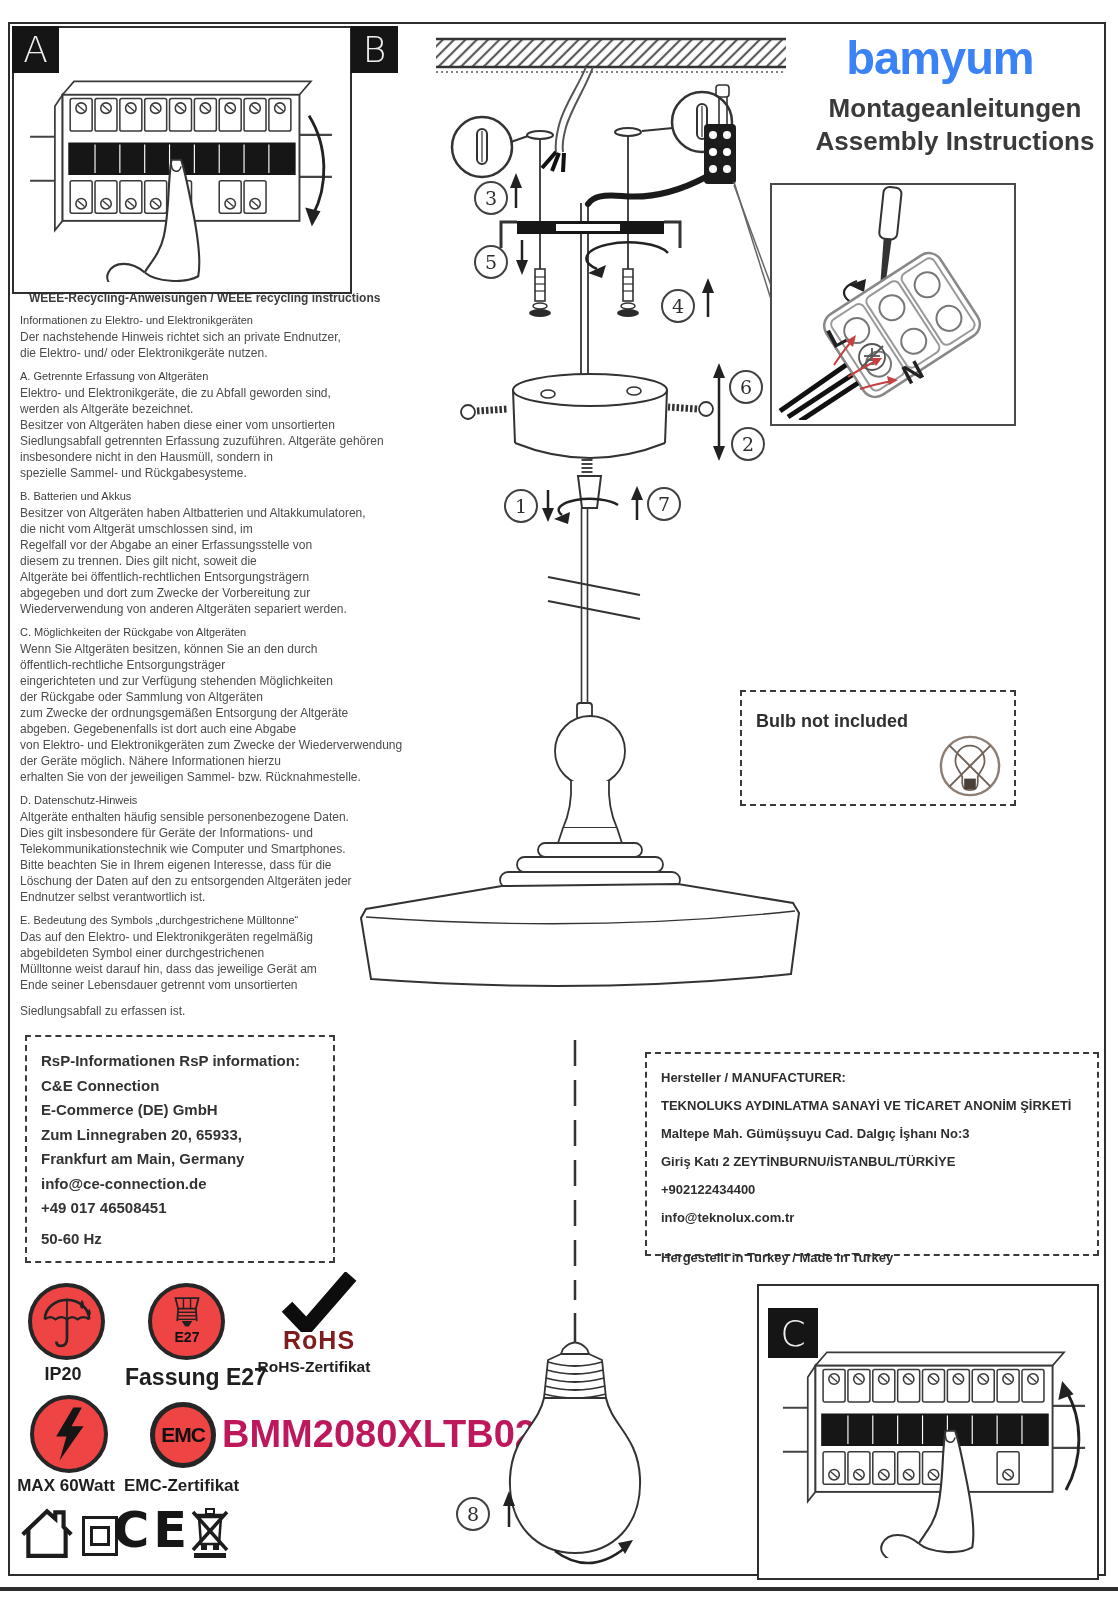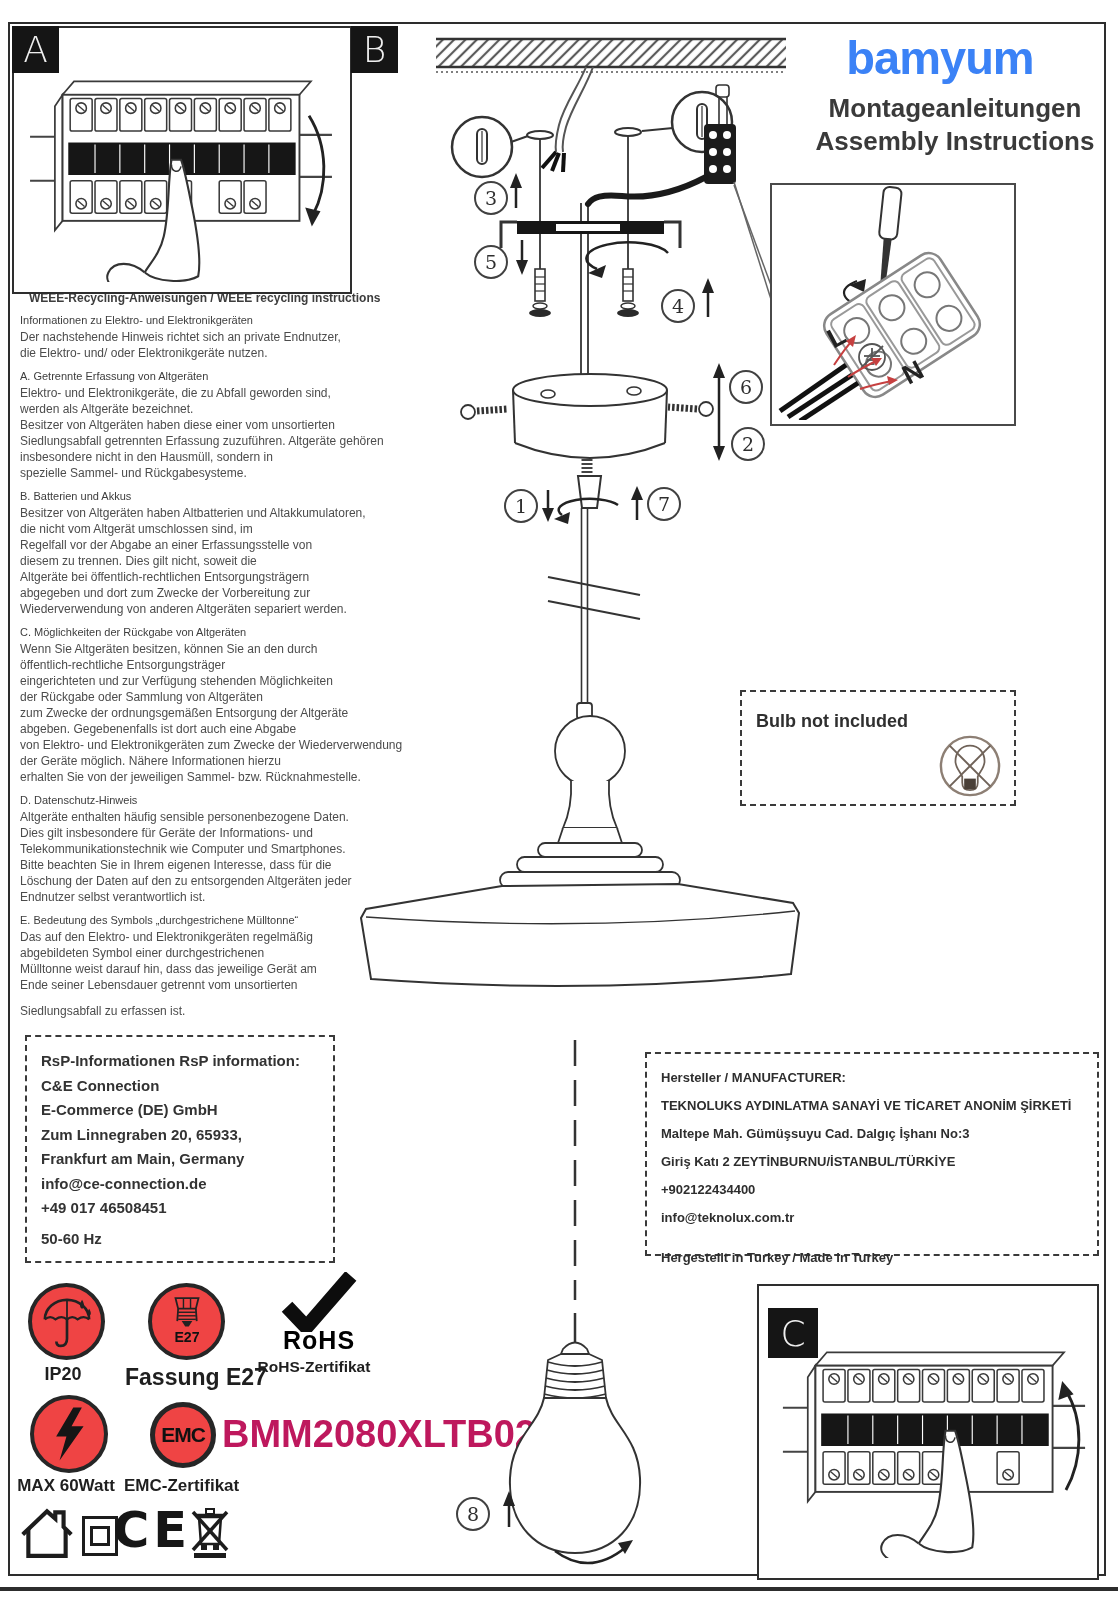--- a/index.html
+++ b/index.html
@@ -24,21 +24,21 @@
   .whead{font-size:12px;font-weight:bold;color:#3d3d3d;margin:0 9px 2px}
   .shead{font-size:11px;font-weight:normal;color:#3d3d3d;margin:9px 0 3px}
   .sbody{white-space:pre-line;font-size:12px;line-height:16px;color:#4c4c4c;margin:2px 0 6px}
   .gline{font-size:18px;font-weight:bold;color:#2f2f2f;line-height:35px;white-space:nowrap}
   .rline{font-size:15px;font-weight:bold;color:#333;line-height:24.5px;white-space:nowrap}
   .mline{font-size:13px;font-weight:bold;color:#2e2e2e;line-height:28px;white-space:nowrap}
   .cicon{position:absolute;border-radius:50%;border:4px solid #262626;background:#ef4444;
          display:flex;align-items:center;justify-content:center}
   .iclabel{position:absolute;text-align:center;font-weight:bold;color:#1f1f1f;white-space:nowrap}
   .model{position:absolute;left:222px;top:1413px;font-size:38px;font-weight:bold;color:#be185d;letter-spacing:0px}
-  .rohsword{position:absolute;left:283px;top:1326px;font-size:25px;font-weight:bold;color:#000000;letter-spacing:1px}
+  .rohsword{position:absolute;left:283px;top:1326px;font-size:25px;font-weight:bold;color:#7f1d1d;letter-spacing:1px}
   .emctext{font-size:21px;font-weight:bold;color:#111;letter-spacing:-1px}
   .sq2{position:absolute;left:82px;top:1516px;width:30px;height:34px;border:3px solid #1c1c1c;
        display:flex;align-items:center;justify-content:center}
   .sq2 .inner{width:14px;height:14px;border:3px solid #1c1c1c}
   svg{display:block}
 </style>
 </head>
 <body>
 
 <div id="page">

